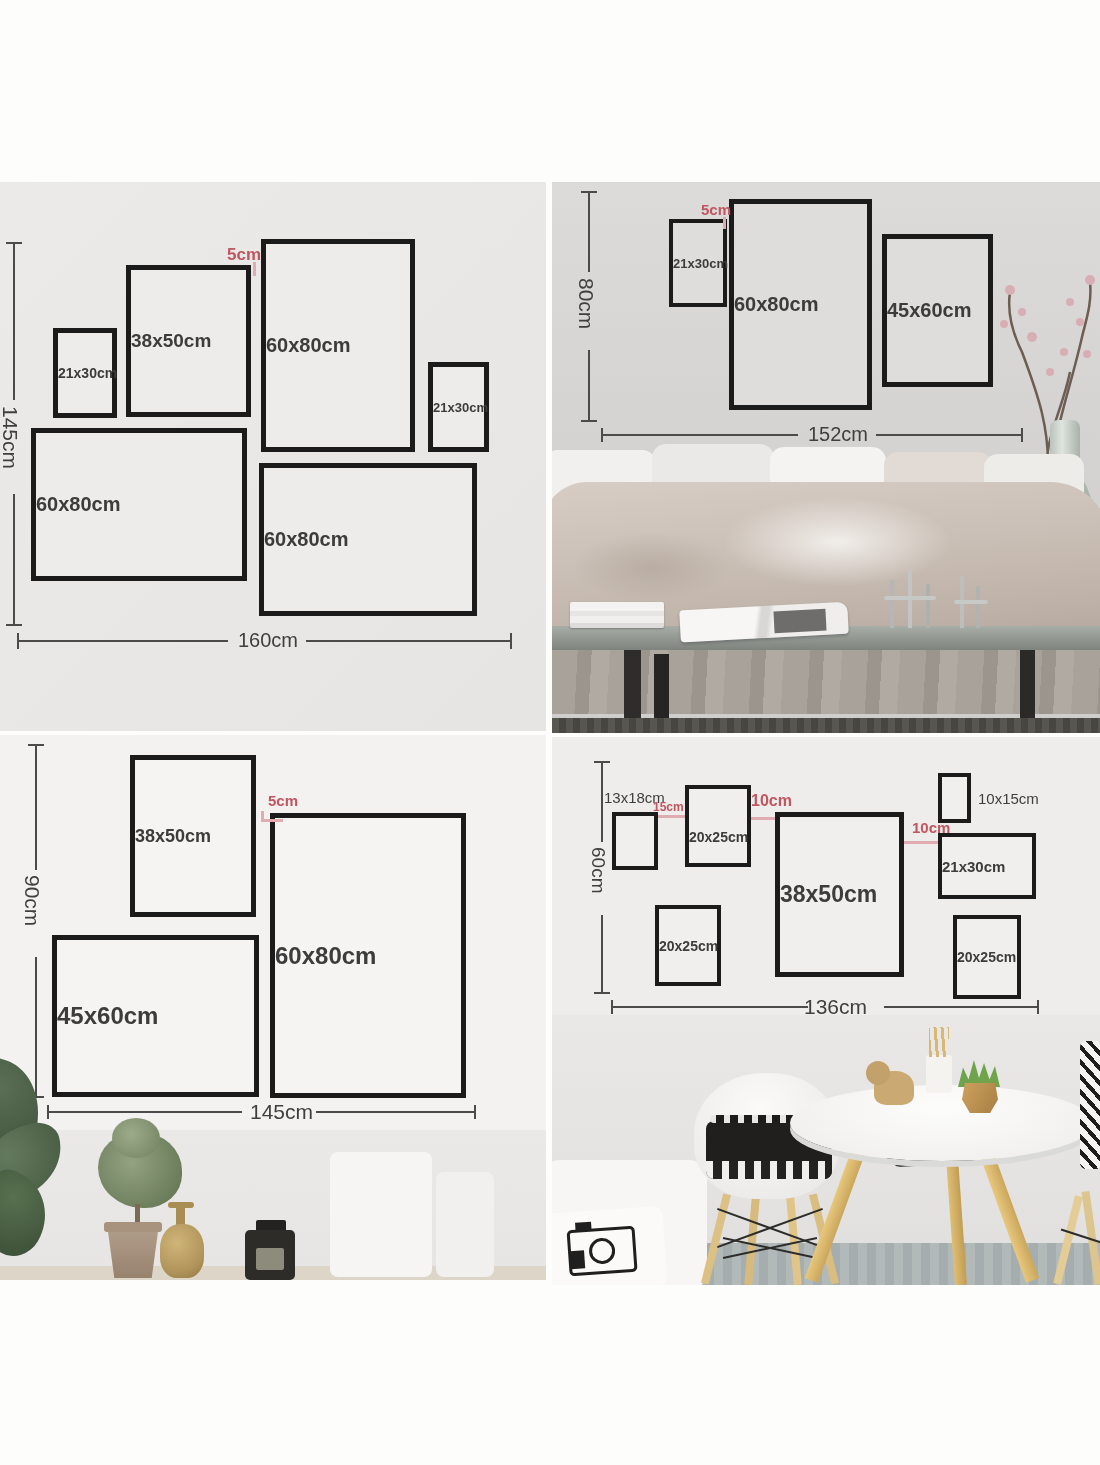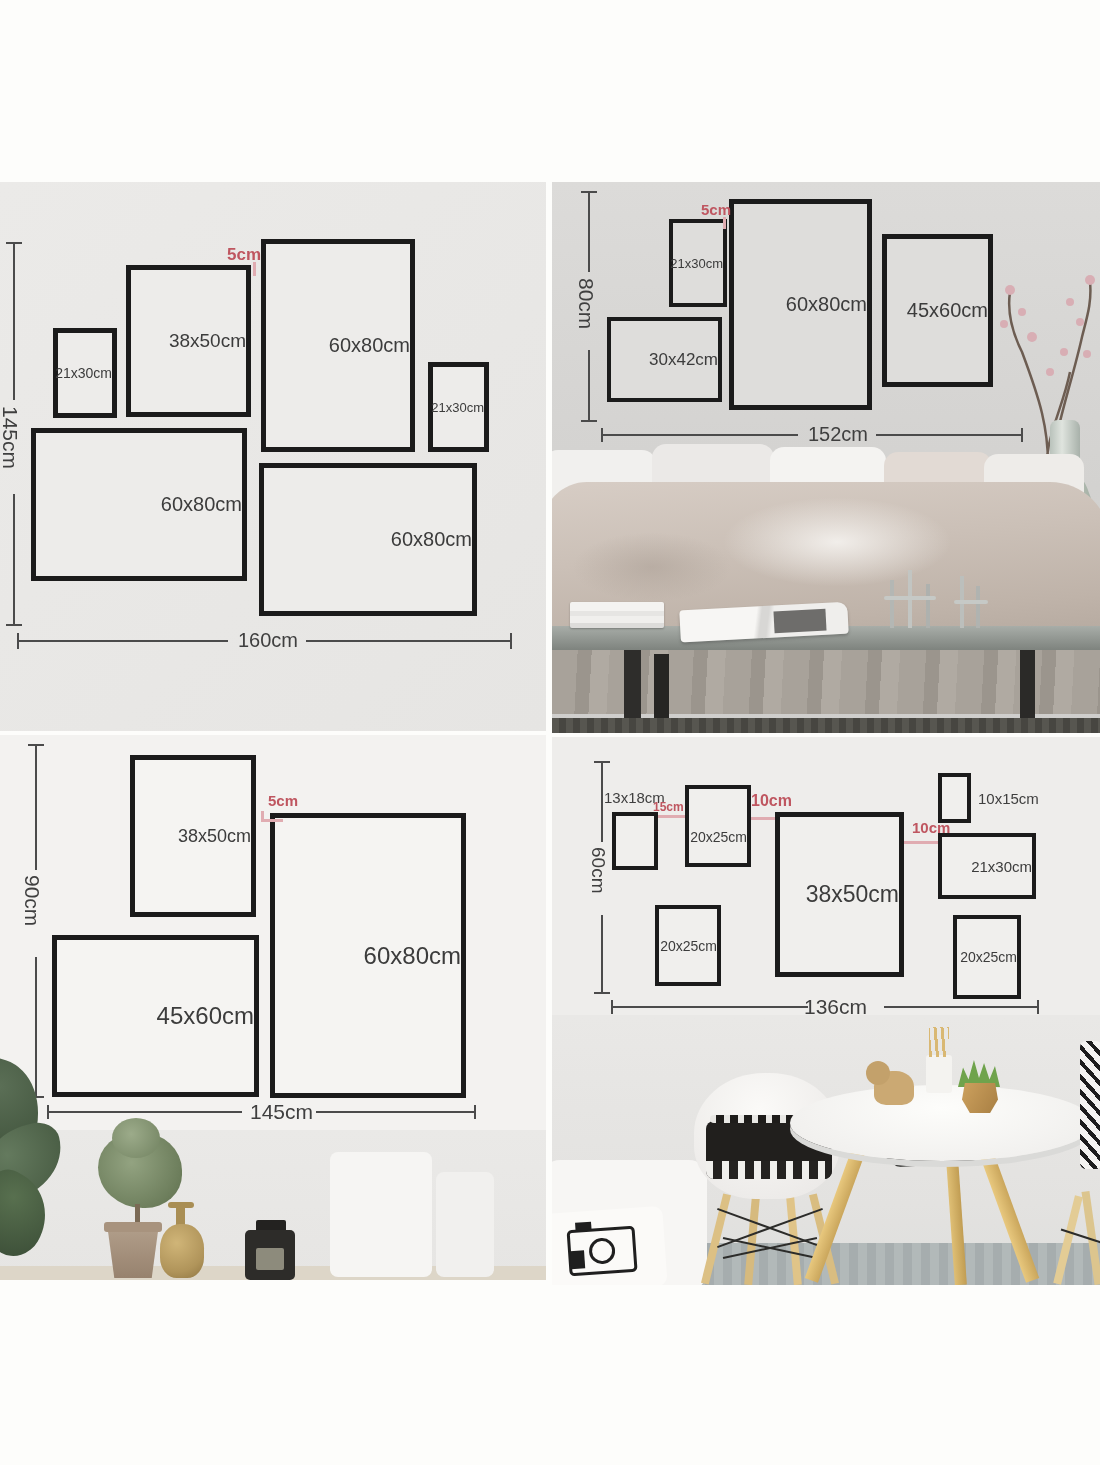--- a/index.html
+++ b/index.html
@@ -1,20 +1,20 @@
 <!DOCTYPE html>
 <html><head>
 <meta charset="utf-8">
 <style>
   html,body{margin:0;padding:0;background:#ffffff;}
   #canvas{position:relative;width:1100px;height:1465px;background:#fdfdfb;overflow:hidden;
           font-family:"Liberation Sans",sans-serif;color:#3b3b3b;}
   .q{position:absolute;overflow:hidden;}
   .fr{position:absolute;border:5px solid #1b1b1b;box-sizing:border-box;
-      display:flex;align-items:center;justify-content:flex-end;}
+      display:flex;align-items:center;justify-content:flex-start;font-weight:bold;}
   .fr .lbl{white-space:nowrap;color:#3c3c3c;}
   .thin{border-width:4px;}
   .dl{position:absolute;background:#4b4b4b;}
   .dlab{position:absolute;white-space:nowrap;color:#3f3f3f;}
   .vlab{position:absolute;writing-mode:vertical-rl;white-space:nowrap;color:#3f3f3f;}
   .red{position:absolute;color:#bf5660;white-space:nowrap;font-weight:bold;}
   .redline{position:absolute;background:#e0acb1;}
   .ph{position:absolute;}
   .abs{position:absolute;}
 </style>
@@ -83,23 +83,20 @@
     <div class="dl" style="left:29px;top:9px;width:16px;height:2px;"></div>
     <div class="dl" style="left:36px;top:10px;width:2px;height:80px;"></div>
     <div class="vlab" style="left:22px;top:96px;font-size:21px;">80cm</div>
     <div class="vlab" style="left:29px;top:88px;"></div>
     <div class="dl" style="left:36px;top:168px;width:2px;height:71px;"></div>
     <div class="dl" style="left:29px;top:238px;width:16px;height:2px;"></div>
 
     <div class="fr thin" style="left:117px;top:37px;width:58px;height:88px;background:#dedddb;">
       <span class="lbl" style="font-size:13px;">21x30cm</span>
       </div>
-    <div class="fr thin" style="left:55px;top:135px;width:115px;height:85px;background:#dedddb;">
-      <span class="lbl" style="font-size:17px;">30x42cm</span>
-      </div>
     <div class="fr" style="left:177px;top:17px;width:143px;height:211px;background:#dedddb;">
       <span class="lbl" style="font-size:20px;">60x80cm</span>
       </div>
     <div class="fr" style="left:330px;top:52px;width:111px;height:153px;background:#dedddb;">
       <span class="lbl" style="font-size:20px;">45x60cm</span>
       </div>
 
     <div class="red" style="left:149px;top:19px;font-size:15px;">5cm</div>
     <div class="redline" style="left:171px;top:35px;width:3px;height:12px;"></div>
 

